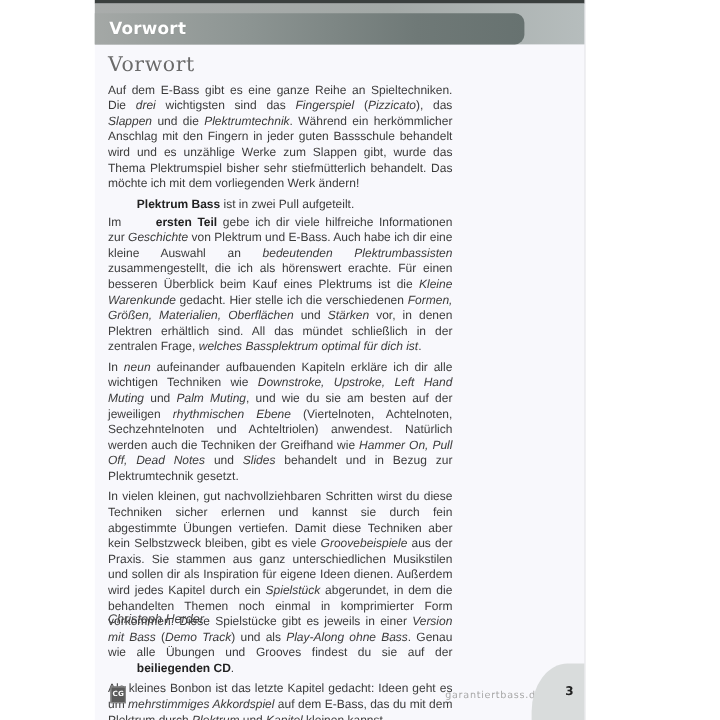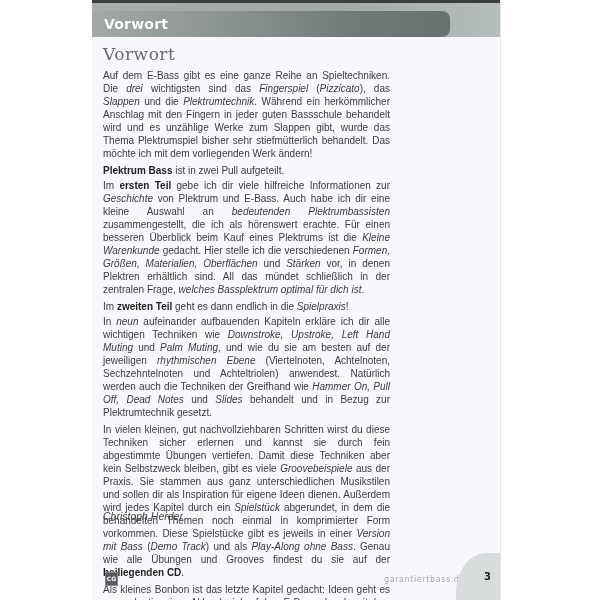--- a/index.html
+++ b/index.html
@@ -1,21 +1,21 @@
 <!DOCTYPE html>
 <html><head>
   <meta charset="utf-8">
   <style>
     html, body { margin: 0; padding: 0; }
     body {
       width: 600px; height: 600px; background: #ffffff; position: relative; overflow: hidden;
       font-family: "DejaVu Sans", "Liberation Sans", sans-serif;
     }
     .page {
-      position: absolute; left: 92px; top: 0; width: 408px; height: 600px;
+      position: absolute; left: 79px; top: 0; width: 408px; height: 600px;
       background: #f8f8fc;
       box-shadow: 1px 0 0 #e6e6ea;
     }
     .top-strip {
       position: absolute; left: 0; top: 0; width: 100%; height: 3px; background: #3a3f3e;
     }
     .header-band {
       position: absolute; left: 0; top: 3px; width: 100%; height: 34px;
       background: linear-gradient(90deg, #a9acab 0%, #a3a9a7 60%, #b6bdbd 100%);
     }
@@ -32,21 +32,21 @@
     .h1 {
       position: absolute; left: 11px; top: 44px;
       font-family: "DejaVu Serif", "Liberation Serif", serif; font-size: 17px; color: #6a6a6a; letter-spacing: 0.5px;
     }
     .body-text {
       position: absolute; left: 11px; top: 69px; width: 287px;
       font-family: "Liberation Sans", sans-serif; font-size: 10px; line-height: 13px; color: #3b3b3b;
     }
     .body-text p { margin: 0 0 4px 0; text-align: justify; }
     .body-text p.tight { margin-bottom: 2px; }
-    .body-text b { color: #222; }
+    .body-text b { color: #222; margin-left: 24px; }
     .signature {
       position: absolute; left: 11px; top: 510px;
       font-family: Liberation Sans, sans-serif; font-style: italic; font-size: 10.5px; color: #444;
     }
     .logo {
       position: absolute; left: 13px; top: 572px; width: 11px; height: 12px;
       background: #5b5b5b; border: 1px solid #888;
       color: #fff; font-size: 6px; line-height: 12px; text-align: center; font-weight: bold;
       font-family: "DejaVu Sans", sans-serif;
     }
@@ -71,21 +71,20 @@
   <div class="header-band"></div>
   <div class="header-tab"></div>
   <div class="header-title">Vorwort</div>
 
   <div class="h1">Vorwort</div>
 
   <div class="body-text" id="body-text">
       <p><span>Auf dem E-Bass gibt es eine ganze Reihe an Spieltechniken. Die </span><i>drei</i><span> wichtigsten sind das </span><i>Fingerspiel</i><span> (</span><i>Pizzicato</i><span>), das </span><i>Slappen</i><span> und die </span><i>Plektrumtechnik</i><span>. Während ein herkömmlicher Anschlag mit den Fingern in jeder guten Bassschule behandelt wird und es unzählige Werke zum Slappen gibt, wurde das Thema Plektrumspiel bisher sehr stiefmütterlich behandelt. Das möchte ich mit dem vorliegenden Werk ändern!</span></p>
       <p class="tight"><b>Plektrum Bass</b><span> ist in zwei Pull aufgeteilt.</span></p>
       <p><span>Im </span><b>ersten Teil</b><span> gebe ich dir viele hilfreiche Informationen zur </span><i>Geschichte</i><span> von Plektrum und E-Bass. Auch habe ich dir eine kleine Auswahl an </span><i>bedeutenden Plektrumbassisten</i><span> zusammengestellt, die ich als hörenswert erachte. Für einen besseren Überblick beim Kauf eines Plektrums ist die </span><i>Kleine Warenkunde</i><span> gedacht. Hier stelle ich die verschiedenen </span><i>Formen, Größen, Materialien, Oberflächen</i><span> und </span><i>Stärken</i><span> vor, in denen Plektren erhältlich sind. All das mündet schließlich in der zentralen Frage, </span><i>welches Bassplektrum optimal für dich ist</i><span>.</span></p>
-      <p class="tight"><span>Im </span><b>zweiten Teil</b><span> geht es dann endlich in die </span><i>Spielpraxis</i><span>!</span></p>
       <p><span>In </span><i>neun</i><span> aufeinander aufbauenden Kapiteln erkläre ich dir alle wichtigen Techniken wie </span><i>Downstroke, Upstroke, Left Hand Muting</i><span> und </span><i>Palm Muting</i><span>, und wie du sie am besten auf der jeweiligen </span><i>rhythmischen Ebene</i><span> (Viertelnoten, Achtelnoten, Sechzehntelnoten und Achteltriolen) anwendest. Natürlich werden auch die Techniken der Greifhand wie </span><i>Hammer On, Pull Off, Dead Notes</i><span> und </span><i>Slides</i><span> behandelt und in Bezug zur Plektrumtechnik gesetzt.</span></p>
       <p><span>In vielen kleinen, gut nachvollziehbaren Schritten wirst du diese Techniken sicher erlernen und kannst sie durch fein abgestimmte Übungen vertiefen. Damit diese Techniken aber kein Selbstzweck bleiben, gibt es viele </span><i>Groovebeispiele</i><span> aus der Praxis. Sie stammen aus ganz unterschiedlichen Musikstilen und sollen dir als Inspiration für eigene Ideen dienen. Außerdem wird jedes Kapitel durch ein </span><i>Spielstück</i><span> abgerundet, in dem die behandelten Themen noch einmal in komprimierter Form vorkommen. Diese Spielstücke gibt es jeweils in einer </span><i>Version mit Bass</i><span> (</span><i>Demo Track</i><span>) und als </span><i>Play-Along ohne Bass</i><span>. Genau wie alle Übungen und Grooves findest du sie auf der </span><b>beiliegenden CD</b><span>.</span></p>
       <p><span>Als kleines Bonbon ist das letzte Kapitel gedacht: Ideen geht es um </span><i>mehrstimmiges Akkordspiel</i><span> auf dem E-Bass, das du mit dem Plektrum durch </span><i>Plektrum</i><span> und </span><i>Kapitel</i><span> kleinen kannst.</span></p>
     </div>
 
   <div class="signature">Christoph Herder</div>
 
   <div class="logo">CG</div>
   <div class="footer-url">garantiertbass.de</div>
   <div class="page-tab"></div>

